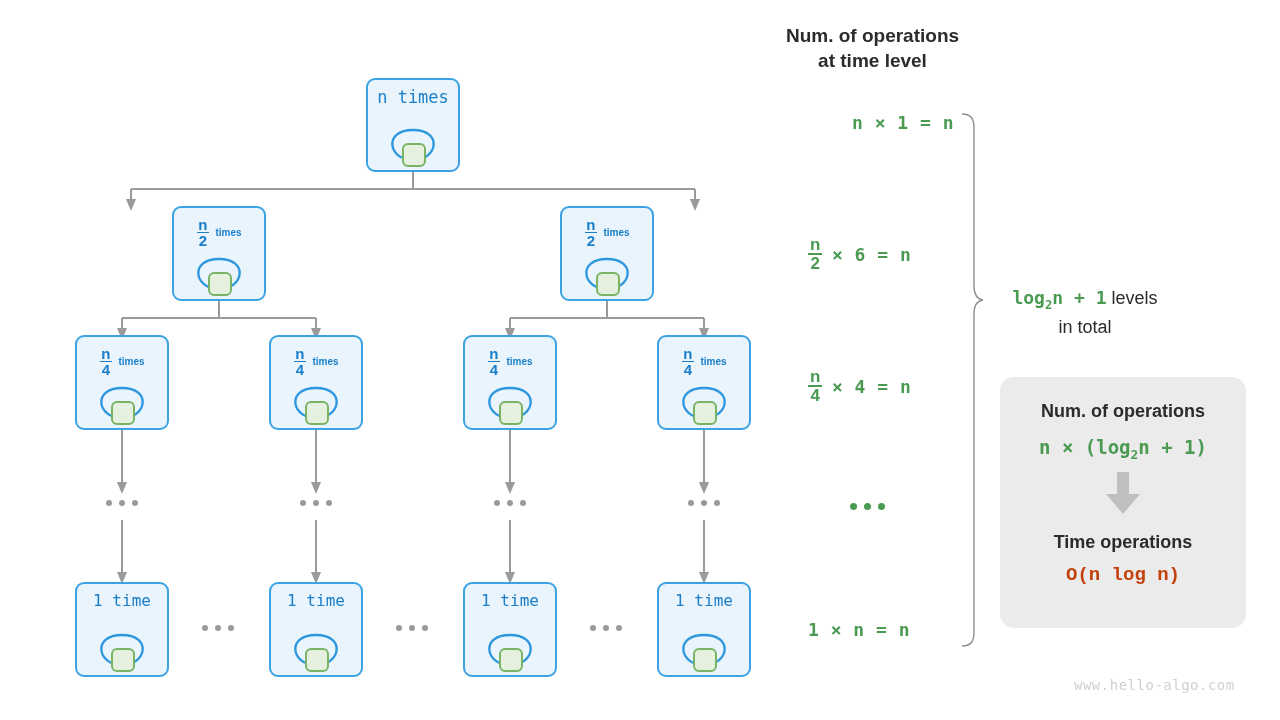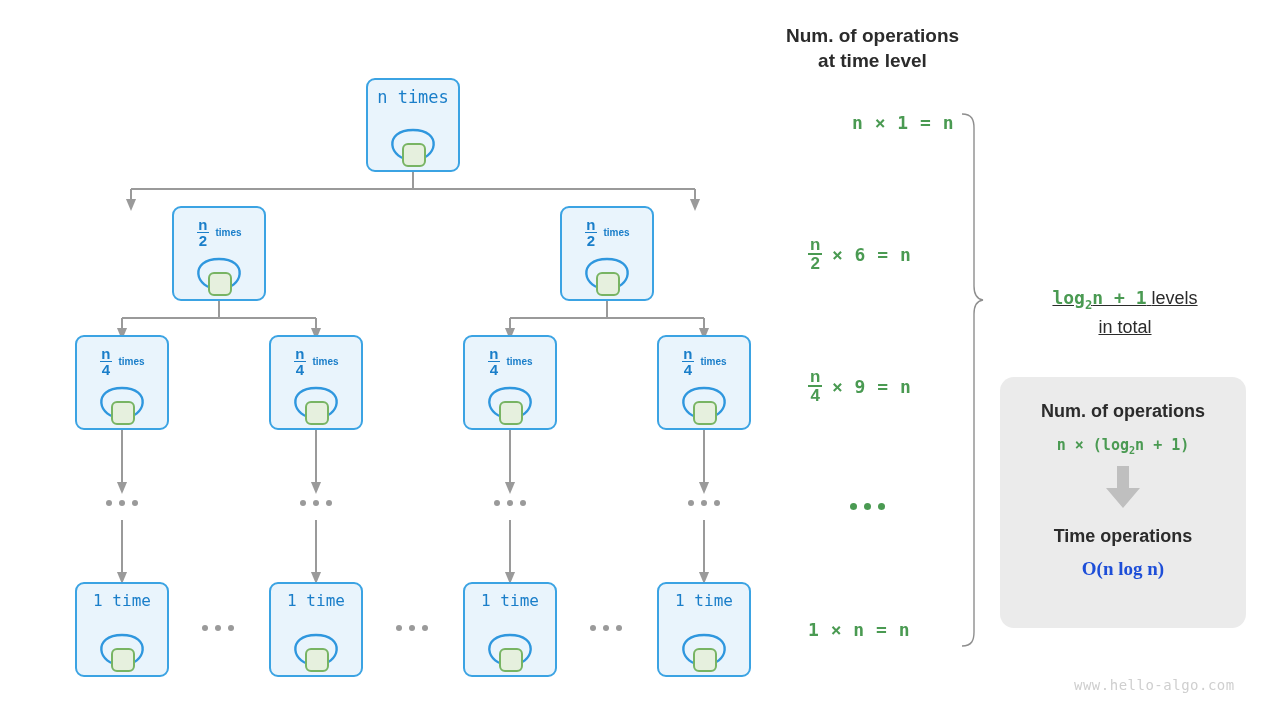--- a/index.html
+++ b/index.html
@@ -141,26 +141,26 @@
   .card-head {
     color: #2b2b2b;
     font-weight: bold;
     font-size: 18px;
     text-align: center;
   }
   .card-formula {
     color: #4a9a52;
     font-family: "DejaVu Sans Mono", "Liberation Mono", monospace;
     font-weight: bold;
-    font-size: 15px;
+    font-size: 19px;
     text-align: center;
   }
   .card-result {
-    color: #1d4ed8;
-    font-family: Liberation Serif, serif;
+    color: #c2410c;
+    font-family: Liberation Mono, monospace;
     font-weight: bold;
     font-size: 19px;
   }
   .blockarrow { margin: 10px 0 12px 0; }
 
   .watermark {
     position: absolute;
     color: #cfcfcf;
     font-family: "DejaVu Sans Mono", "Liberation Mono", monospace;
     font-size: 14px;
@@ -436,34 +436,34 @@
       <span class="den">2</span>
     </span>
     <span>× 6 = n</span>
   </div>
 
   <div class="eq" style="left:808px; top:368px;">
     <span class="gfrac">
       <span class="num">n</span>
       <span class="den">4</span>
     </span>
-    <span>× 9 = n</span>
+    <span>× 4 = n</span>
   </div>
 
   <div class="dots green" style="left:850px; top:503px;">
       <i></i>
       <i></i>
       <i></i>
     </div>
 
   <div class="eq" style="left:808px; top:619px;">
     <span>1 × n = n</span>
   </div>
 
-  <div class="levels-note" style="left:1011px; top:285px; width:228px;text-decoration:underline;">
+  <div class="levels-note" style="left:971px; top:285px; width:228px;">
     <div>
       <span class="mono-green"><span>log</span><sub>2</sub><span>n + 1</span></span>
       <span>levels</span>
     </div>
     <div>in total</div>
   </div>
 
   <div class="card" style="left:1000px; top:377px; width:246px; height:251px; padding-top:24px;">
     <div class="card-head">Num. of operations</div>
     <div class="card-formula" style="margin-top:14px;"><span>n × (log</span><sub>2</sub><span>n + 1)</span></div>

